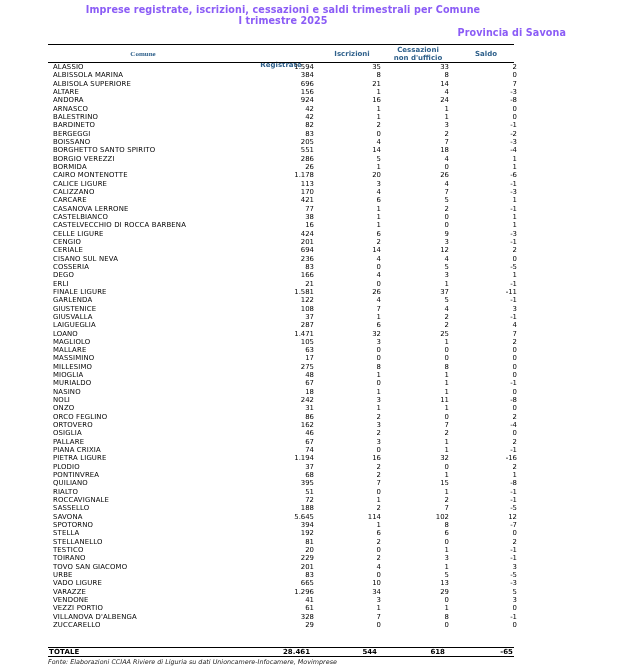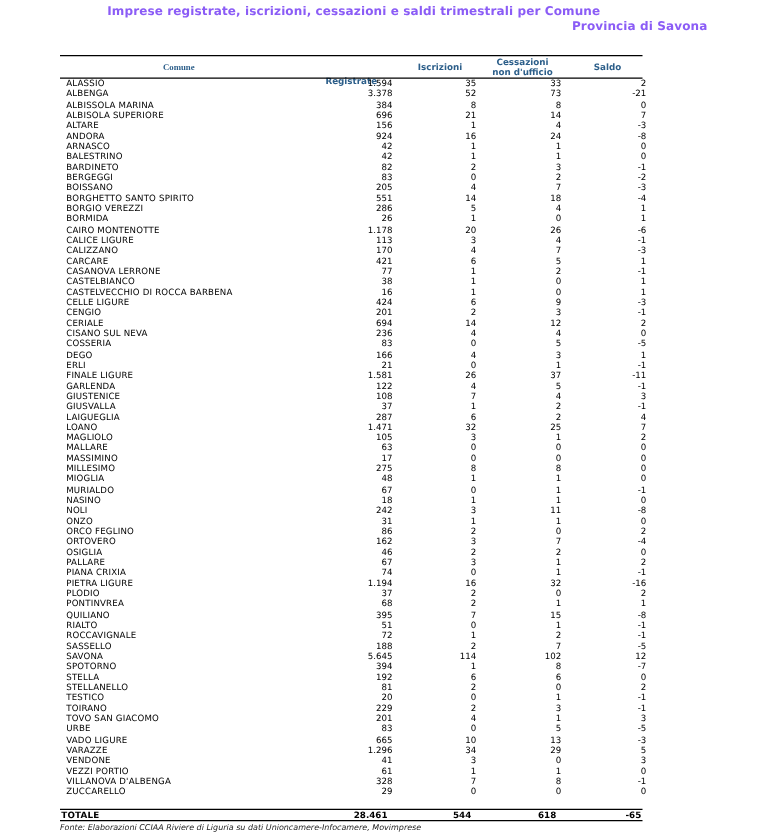--- a/index.html
+++ b/index.html
@@ -25,20 +25,21 @@
   .total { position:absolute; left:0; top:603px; width:466px; height:8px; font-size:7px;
            line-height:8px; font-weight:bold; }
   .footnote { position:absolute; left:48px; top:658px; font-size:6.4px; font-style:italic;
               color:#222; white-space:nowrap; }
 </style>
 </head>
 <body>
 
 <div class="title-block">
   <div class="title-line">Imprese registrate, iscrizioni, cessazioni e saldi trimestrali per Comune</div>
+  <div class="title-line">I trimestre 2025</div>
   <div class="title-line sub">Provincia di Savona</div>
 </div>
 
 <div class="table-wrap">
   <div class="rule" style="top:0;height:1.3px;"></div>
 
   <div class="hdr" style="left:0;width:190px;top:1px;font-family:Liberation Serif, serif;">
     <span>Comune</span>
   </div>
   <div class="hdr" style="left:198px;width:70px;top:12px;">
@@ -59,27 +60,20 @@
 
   <div class="rows" id="rows">
       <div class="row">
         <span class="cell c-name">ALASSIO</span>
         <span class="cell c-reg">1.594</span>
         <span class="cell c-isc">35</span>
         <span class="cell c-ces">33</span>
         <span class="cell c-sal">2</span>
       </div>
       <div class="row">
-        <span class="cell c-name">ALBENGA</span>
-        <span class="cell c-reg">3.378</span>
-        <span class="cell c-isc">52</span>
-        <span class="cell c-ces">73</span>
-        <span class="cell c-sal">-21</span>
-      </div>
-      <div class="row">
         <span class="cell c-name">ALBISSOLA MARINA</span>
         <span class="cell c-reg">384</span>
         <span class="cell c-isc">8</span>
         <span class="cell c-ces">8</span>
         <span class="cell c-sal">0</span>
       </div>
       <div class="row">
         <span class="cell c-name">ALBISOLA SUPERIORE</span>
         <span class="cell c-reg">696</span>
         <span class="cell c-isc">21</span>

